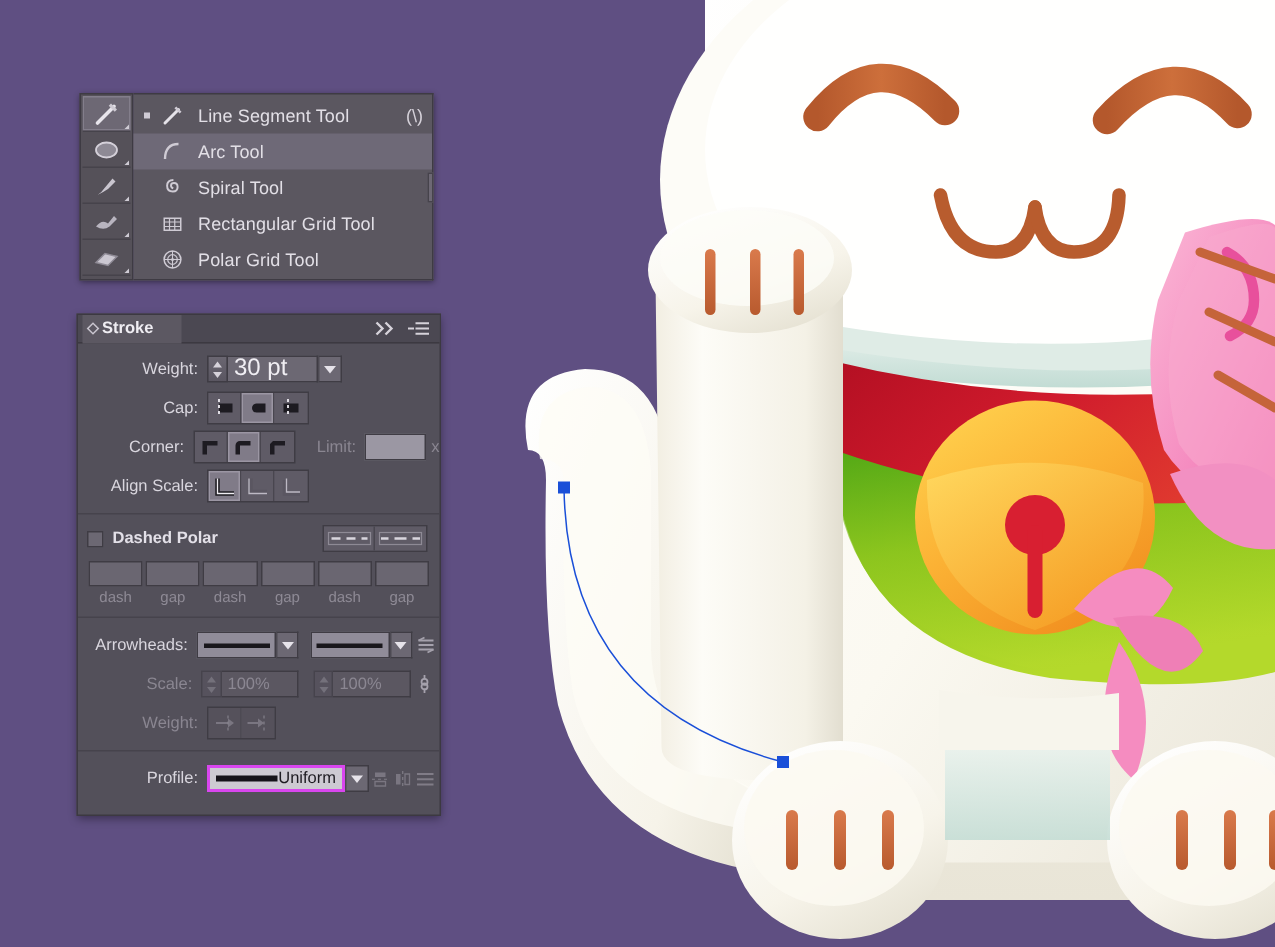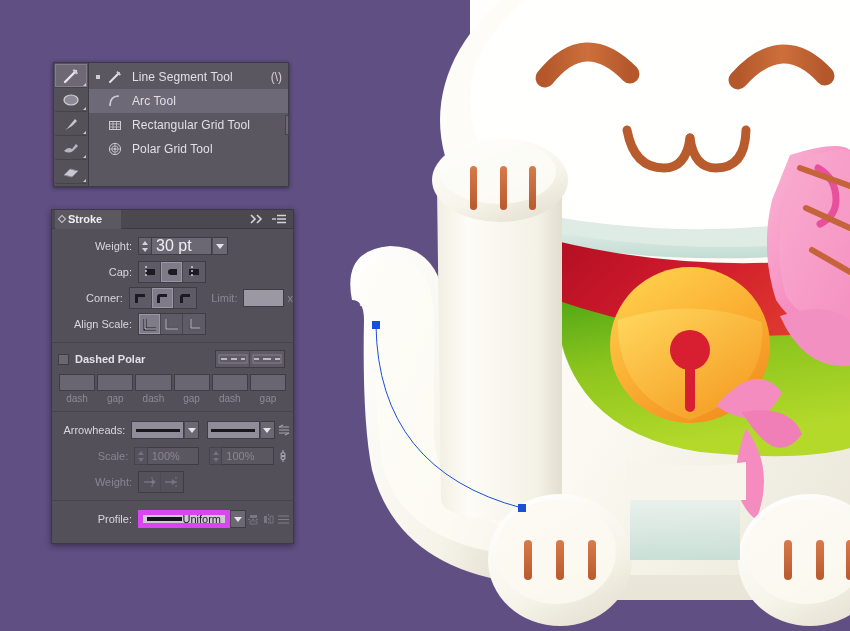--- a/index.html
+++ b/index.html
@@ -156,21 +156,21 @@
 
   .scale-field {
     width:54px;height:18px;background:#5b5761;border:1px solid #3f3c44;border-left:none;
     display:flex;align-items:center;color:#8b8792;font-size:11px;padding-left:4px;
   }
   .stepper.dis { background:#585460; opacity:.6; }
   .stepper.dis .up { border-bottom-color:#8b8792; }
   .stepper.dis .dn { border-top-color:#8b8792; }
 
   .profile-field {
-    width:92px;height:18px;background:#cdcad2;border:5px solid #d946ef;
+    width:92px;height:18px;background:#cdcad2;border:2px solid #d946ef;
     display:flex;align-items:center;justify-content:space-between;padding:0 4px;
   }
   .profile-line { width:44px;height:4px;background:#16141a; }
   .profile-name { color:#1d1b21; font-size:11px; }
   .pf-ico { width:15px;height:18px; display:flex;align-items:center;justify-content:center; opacity:.55;}
 </style>
 </head>
 <body style="background: rgb(95, 79, 130);">
 
 <div id="artwork">
@@ -369,20 +369,30 @@
       <span class="flyout-dot"></span>
       <span class="flyout-ico">
         <svg width="16" height="16" viewBox="0 0 16 16">
             <path d="M3 13 Q3 3 12 3" stroke="#cfcbd4" stroke-width="1.6" fill="none"></path>
           </svg>
       </span>
       <span class="flyout-label">Arc Tool</span>
       <span class="flyout-key"></span>
     </div>
 
+    <div class="flyout-row">
+      <span class="flyout-dot"></span>
+      <span class="flyout-ico">
+        <svg width="16" height="16" viewBox="0 0 16 16">
+            <path d="M8.5 8.5 Q7 8 7 6.6 Q7 5 9 5 Q11.4 5 11.4 7.6 Q11.4 10.6 8.2 10.6 Q4.4 10.6 4.4 6.8 Q4.4 3 8.6 3" stroke="#cfcbd4" stroke-width="1.3" fill="none"></path>
+          </svg>
+      </span>
+      <span class="flyout-label">Spiral Tool</span>
+      <span class="flyout-key"></span>
+    </div>
 
     <div class="flyout-row">
       <span class="flyout-dot"></span>
       <span class="flyout-ico">
         <svg width="16" height="16" viewBox="0 0 16 16">
             <rect x="2.5" y="4.5" width="11" height="8" fill="none" stroke="#cfcbd4" stroke-width="1"></rect>
             <path d="M6 4.5 L6 12.5 M9.5 4.5 L9.5 12.5 M2.5 7 L13.5 7 M2.5 10 L13.5 10" stroke="#cfcbd4" stroke-width=".8"></path>
           </svg>
       </span>
       <span class="flyout-label">Rectangular Grid Tool</span>

